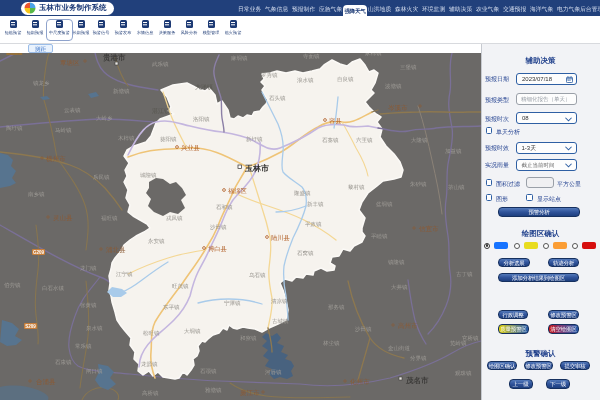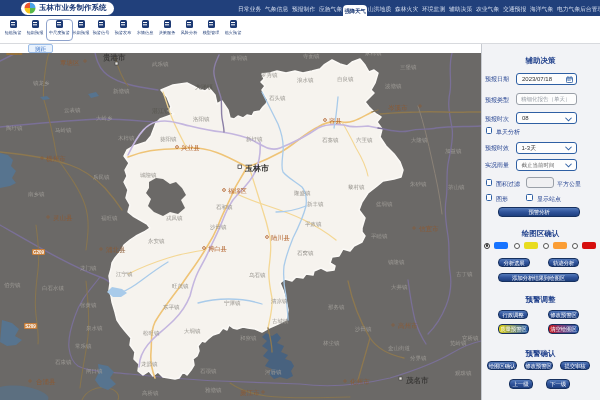--- a/index.html
+++ b/index.html
@@ -367,21 +367,20 @@
   <div class="sw" style="left:494px;top:242px;background:#1673ff"></div>
   <div class="rad" style="left:514px;top:242.5px"></div>
   <div class="sw" style="left:524px;top:242px;background:#e8dc1f"></div>
   <div class="rad" style="left:543px;top:242.5px"></div>
   <div class="sw" style="left:553px;top:242px;background:#fb9d34"></div>
   <div class="rad" style="left:572px;top:242.5px"></div>
   <div class="sw" style="left:582px;top:242px;background:#d60e0e"></div>
   <div class="pbtn" style="left:498px;top:257.5px;width:32px;height:9.5px;line-height:9px">分析选展</div>
   <div class="pbtn" style="left:548px;top:257.5px;width:31px;height:9.5px;line-height:9px">轨迹分析</div>
   <div class="pbtn" style="left:498px;top:272.5px;width:81px;height:9.5px;line-height:9px">添加分析结果到绘图区</div>
-  <div class="ptitle" style="left:481px;top:295px">预警调整</div>
   <div class="pbtn" style="left:498px;top:309.5px;width:30px;height:9.5px;line-height:9px">行政调整</div>
   <div class="pbtn" style="left:548px;top:309.5px;width:31px;height:9.5px;line-height:9px">修改预警区</div>
   <div class="pbtn" style="left:498px;top:323.5px;width:31px;height:10px;line-height:9.5px;background:linear-gradient(90deg,#e3d40a,#9aa455 35%,#2458a8)">质量预警区</div>
   <div class="pbtn" style="left:548px;top:323.5px;width:31px;height:10px;line-height:9.5px;background:linear-gradient(90deg,#cc1111,#84356c 35%,#2458a8)">清空绘图区</div>
   <div class="ptitle" style="left:481px;top:349px">预警确认</div>
   <div class="pbtn" style="left:487px;top:360.5px;width:30px;height:9.5px;line-height:9px">绘图区确认</div>
   <div class="pbtn" style="left:524px;top:360.5px;width:29px;height:9.5px;line-height:9px">修改预警区</div>
   <div class="pbtn" style="left:560px;top:360.5px;width:30px;height:9.5px;line-height:9px">提交审核</div>
   <div class="pbtn" style="left:508.5px;top:379px;width:24px;height:9.5px;line-height:9px">上一级</div>
   <div class="pbtn" style="left:546px;top:379px;width:24px;height:9.5px;line-height:9px">下一级</div>

